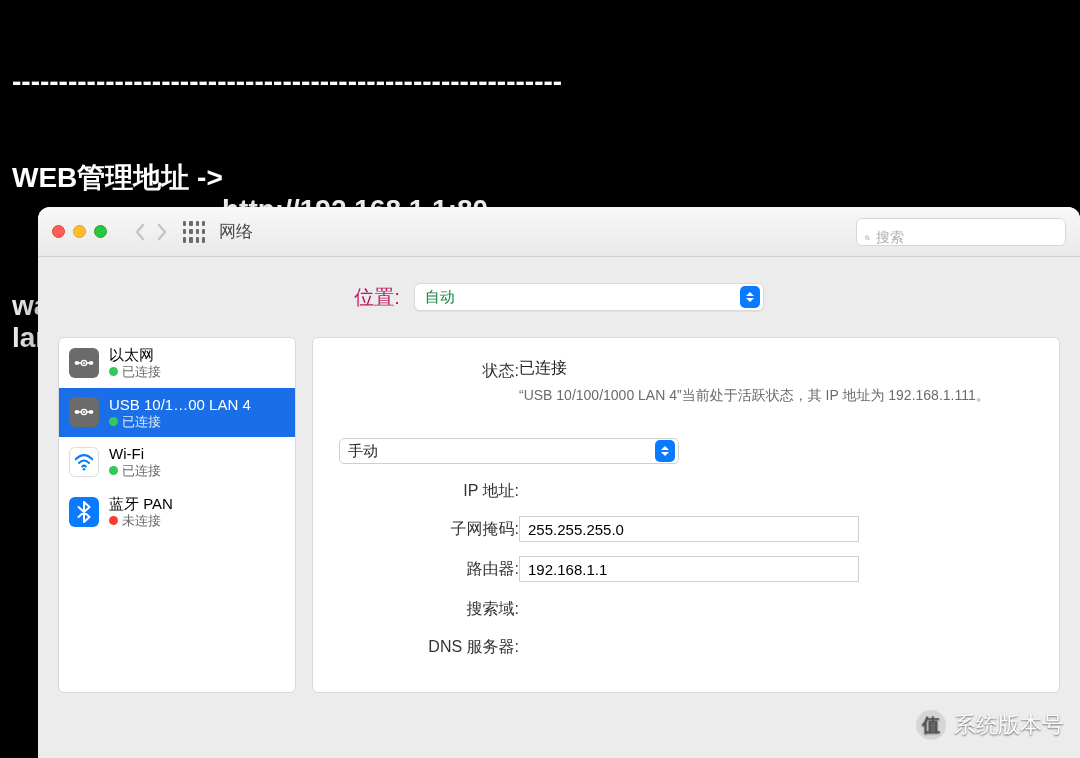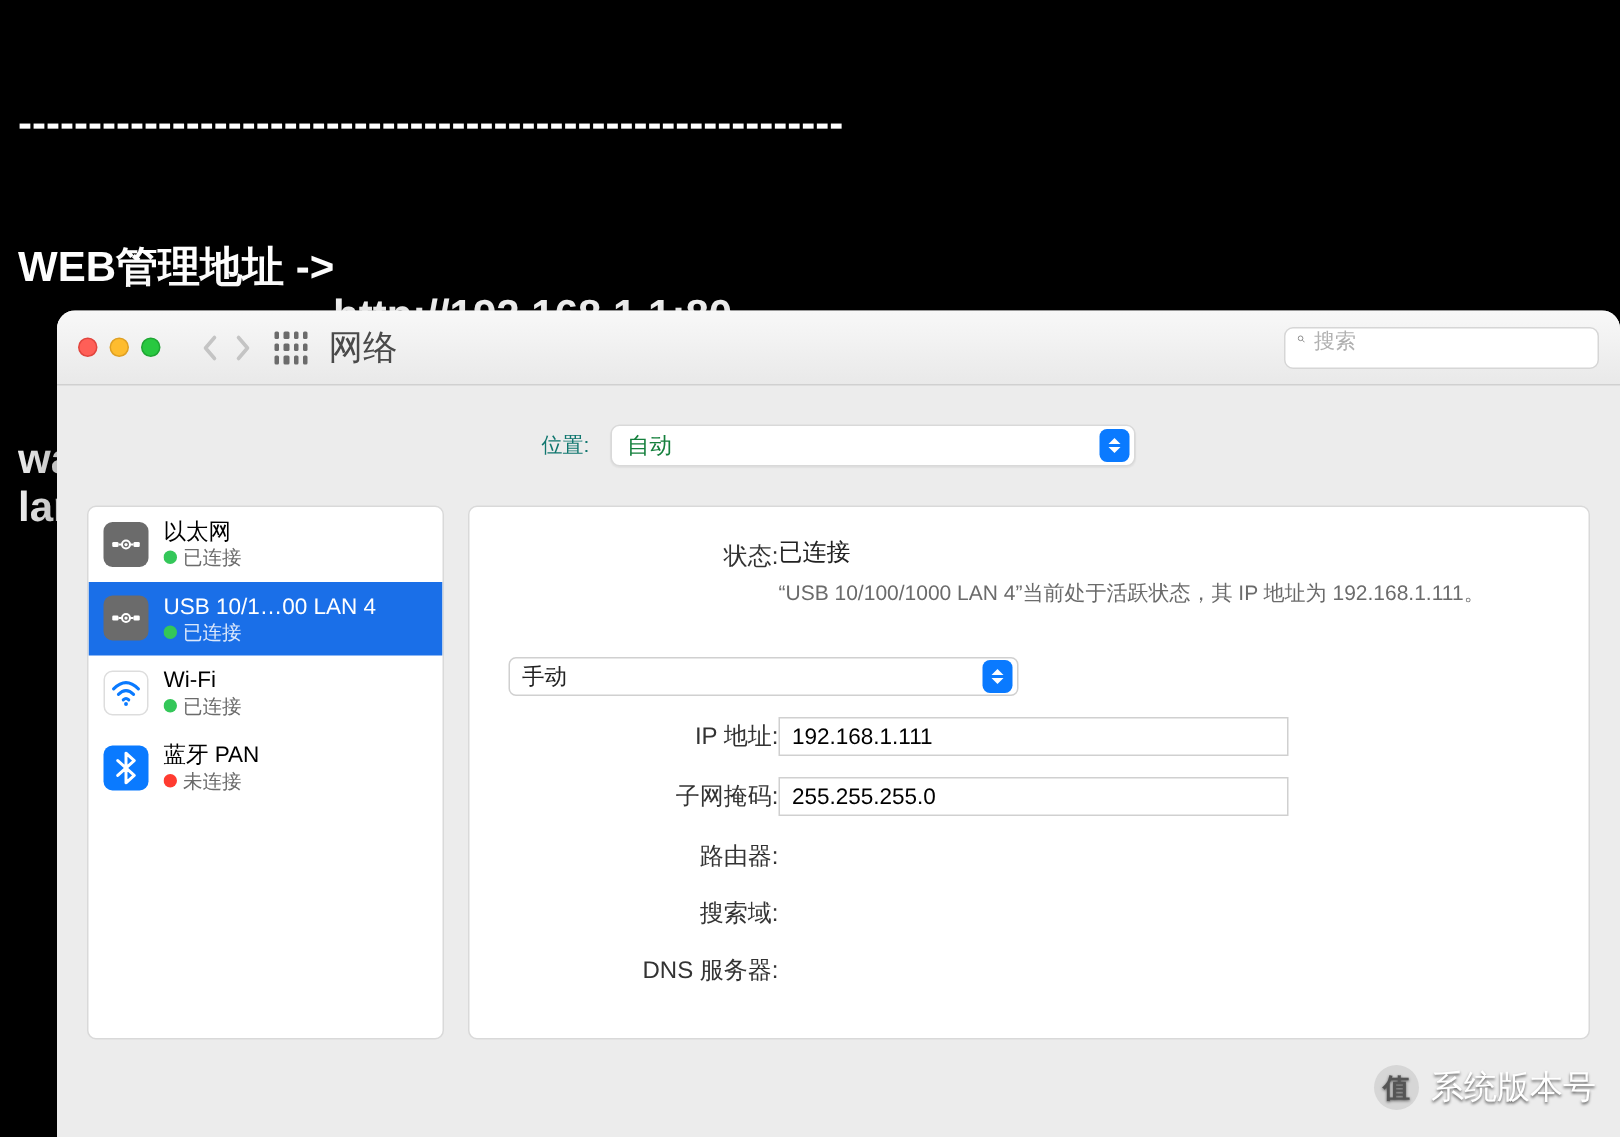--- a/index.html
+++ b/index.html
@@ -16,28 +16,28 @@
   .titlebar{height:50px;display:flex;align-items:center;padding:0 14px;border-bottom:1px solid #d0d0d0;background:linear-gradient(#f8f8f8,#e9e9e9)}
   .traffic{display:flex;gap:8px;margin-right:22px}
   .tl{width:13px;height:13px;border-radius:50%}
   .tl.r{background:#ff5f57;border:1px solid #e1453e}
   .tl.y{background:#febc2e;border:1px solid #dfa023}
   .tl.g{background:#28c840;border:1px solid #1fa633}
   .navbtn{width:22px;height:28px;display:flex;align-items:center;justify-content:center;color:#888;font-size:22px;font-weight:300;cursor:default}
   .navbtn.off{color:#c4c4c4}
   .gridicon{width:22px;height:22px;margin:0 14px 0 10px;display:grid;grid-template-columns:repeat(4,1fr);grid-template-rows:repeat(3,1fr);gap:3px}
   .gridicon i{background:#6b6b6b;border-radius:1px}
-  .wtitle{font-size:23px;color:#4a4a4a;font-weight:500}
-  .search{margin-left:auto;display:flex;align-items:flex-start;background:#fff;border:1px solid #d6d6d6;border-radius:6px;height:28px;padding:0 8px;width:210px}
+  .wtitle{font-size:17px;color:#4a4a4a;font-weight:500}
+  .search{margin-left:auto;display:flex;align-items:flex-end;background:#fff;border:1px solid #d6d6d6;border-radius:6px;height:28px;padding:0 8px;width:210px}
   .search svg{width:14px;height:14px;margin-right:6px;fill:none;stroke:#888;stroke-width:2}
   .search input{border:none;outline:none;font-size:14px;flex:1;background:transparent;color:#333}
   .search input::placeholder{color:#b0b0b0}
   
   .location{display:flex;align-items:center;justify-content:center;gap:14px;height:80px}
-  .location label{font-size:14px;color:#0f766e}
+  .location label{font-size:20px;color:#be185d}
   .select{display:flex;align-items:center;background:#fff;border:1px solid #d9d9d9;border-radius:6px;height:28px;padding:0 0 0 10px;min-width:350px;position:relative;box-shadow:0 1px 1px rgba(0,0,0,.05)}
   .select span{flex:1;font-size:15px;color:#15803d}
   .stepper{width:20px;height:22px;background:#0a7aff;border-radius:5px;display:flex;flex-direction:column;align-items:center;justify-content:center;margin-right:3px}
   .stepper::before,.stepper::after{content:"";border:4px solid transparent}
   .stepper::before{border-bottom-color:#fff;margin-bottom:1px}
   .stepper::after{border-top-color:#fff;margin-top:1px}
   
   .body{display:flex;gap:16px;padding:0 20px}
   .sidebar{width:238px;background:#fff;border:1px solid #d9d9d9;border-radius:6px;overflow:hidden}
   .sb-item{display:flex;align-items:center;gap:10px;padding:8px 10px;cursor:default}
@@ -203,28 +203,28 @@
       <div class="prow">
         <div class="pval">
           <div class="psel">
             <span>手动</span>
             <div class="stepper"></div>
           </div>
         </div>
       </div>
       <div class="prow">
         <div class="plabel">IP 地址:</div>
-        <div class="pval"><input class="pinput" value="192.168.1.111" style=""></div>
       </div>
       <div class="prow">
         <div class="plabel">子网掩码:</div>
         <div class="pval"><input class="pinput" value="255.255.255.0" style=""></div>
       </div>
       <div class="prow">
         <div class="plabel">路由器:</div>
+        <div class="pval"><input class="pinput" value="192.168.1.1" style=""></div>
       </div>
       <div class="prow">
         <div class="plabel">搜索域:</div>
         <div class="pval"></div>
       </div>
       <div class="prow">
         <div class="plabel">DNS 服务器:</div>
         <div class="pval"></div>
       </div>
     </div>

